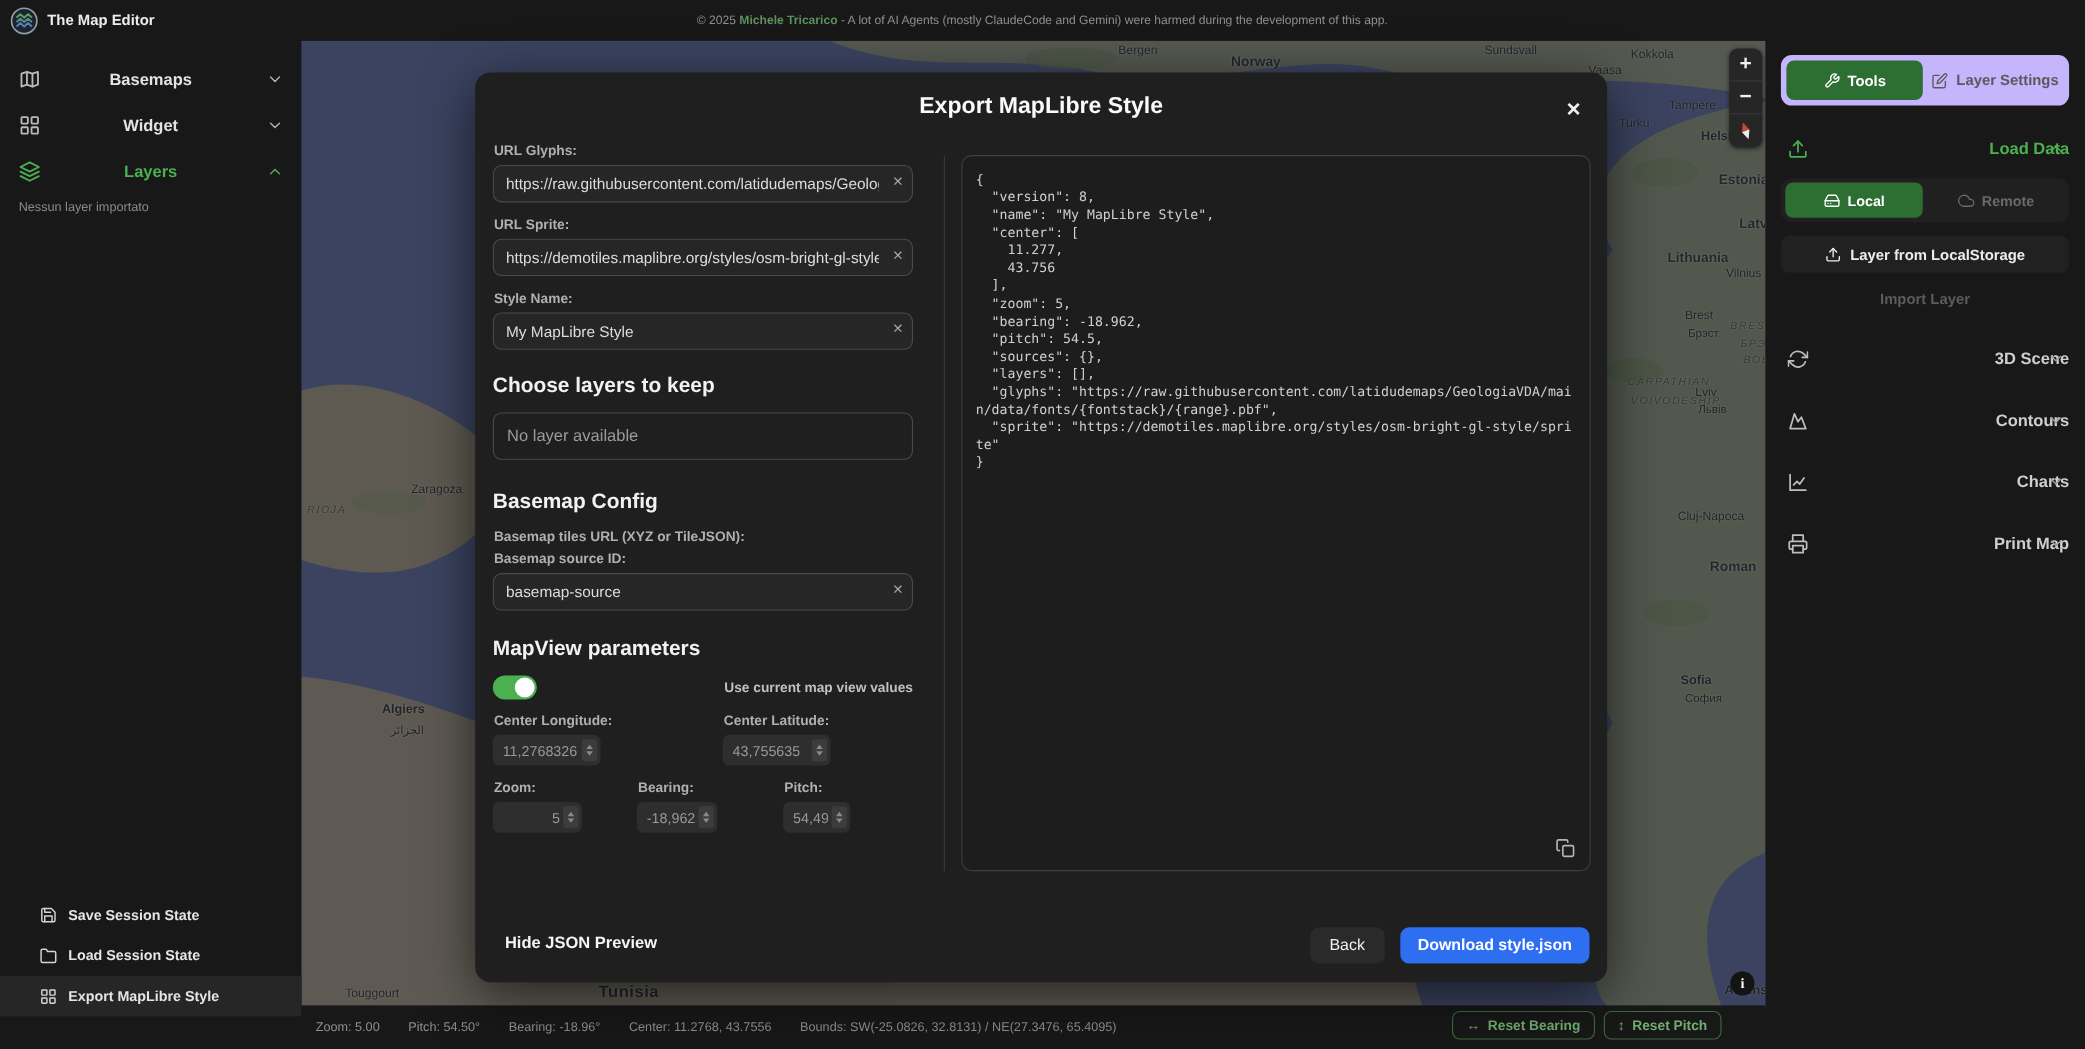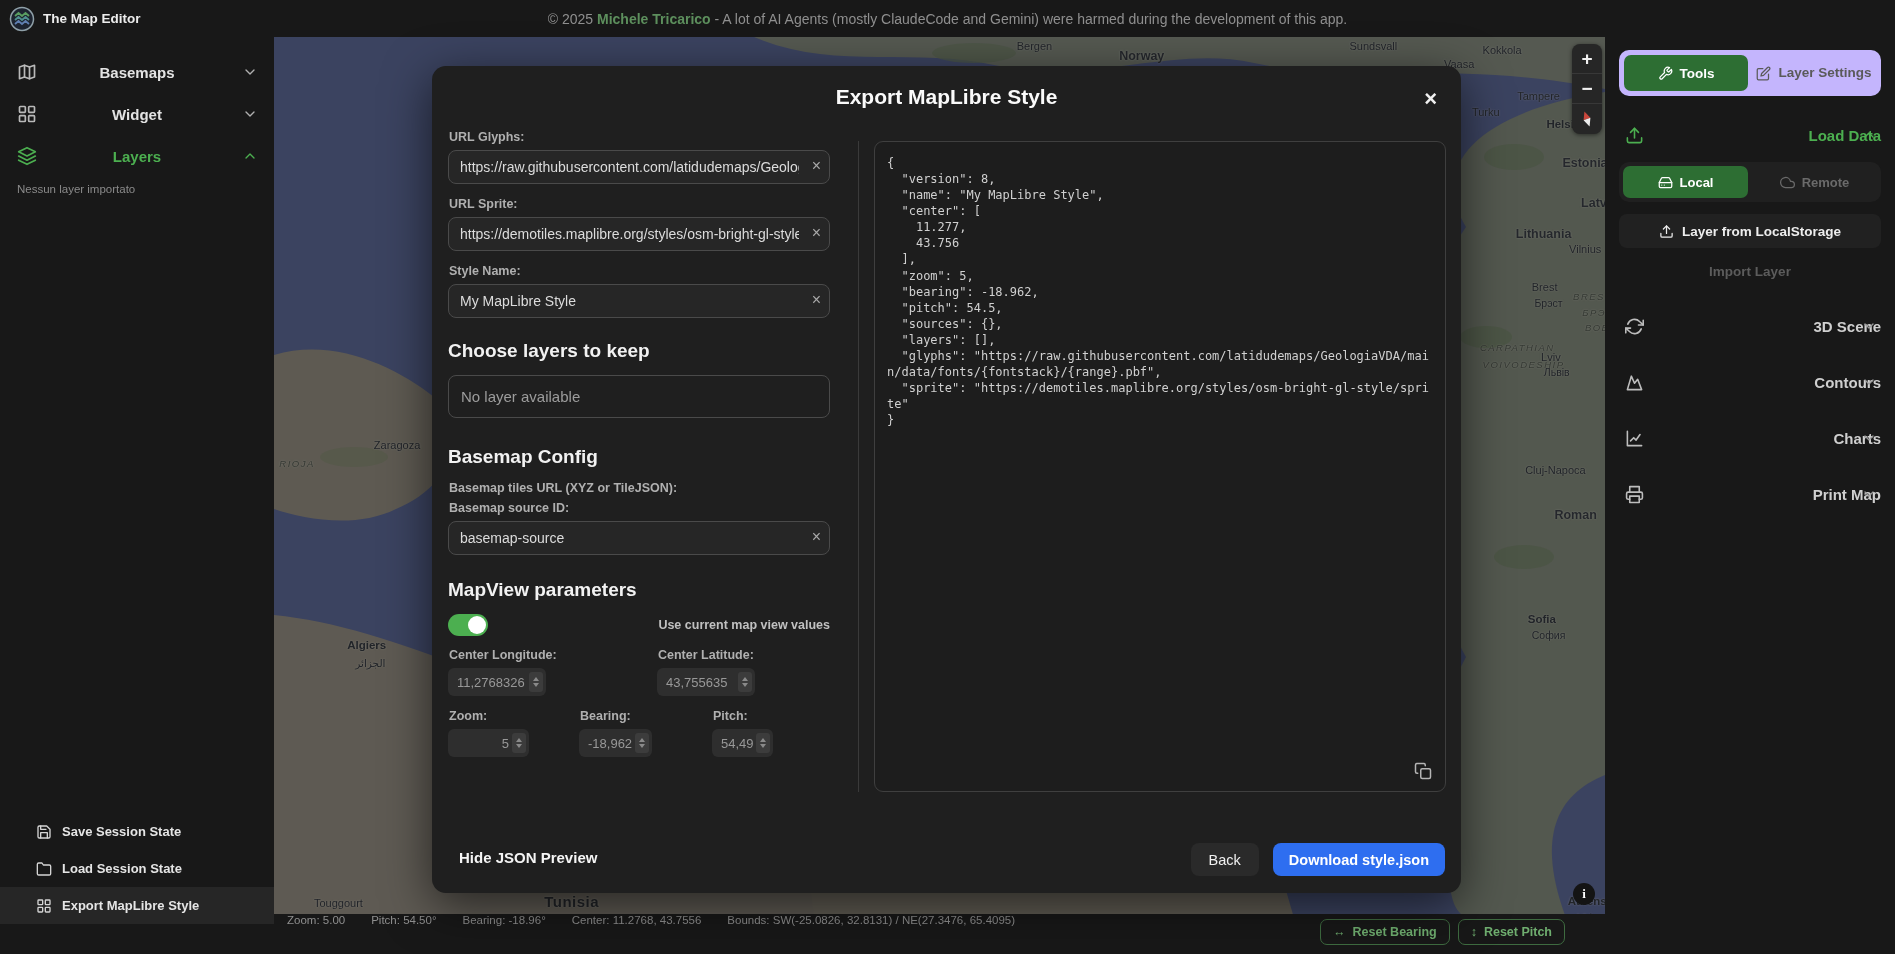--- a/index.html
+++ b/index.html
@@ -7,21 +7,21 @@
     font-family:"Liberation Sans", sans-serif; color:#e8e8e8; }
   svg.ic { display:block; fill:none; stroke:currentColor; stroke-width:2;
     stroke-linecap:round; stroke-linejoin:round; }
 
   
   .topbar { position:absolute; left:0; top:0; width:1895px; height:37px;
     background:#181818; z-index:40; display:flex; align-items:center; }
   .brand { display:flex; align-items:center; gap:8px; padding-left:9px; }
   .logo { width:26px; height:26px; }
   .app-title { font-size:13.5px; font-weight:bold; color:#ececec; }
-  .copyright { position:absolute; left:0; right:0; text-align:center; font-size:14px;
+  .copyright { position:absolute; left:0; right:0; text-align:center; font-size:11px;
     color:#8f8f8f; pointer-events:none; }
   .copyright .author { color:#5d8f5d; font-weight:bold; }
 
   
   .lsb { position:absolute; left:0; top:37px; width:274px; bottom:0; background:#181818; z-index:30; }
   .lsb-item { position:relative; height:42px; display:flex; align-items:center; cursor:pointer; }
   .lsb-item .mi { position:absolute; left:17px; width:20px; height:20px; color:#b9b9b9; }
   .lsb-item .lab { width:100%; text-align:center; font-size:15px; font-weight:bold; color:#e3e3e3; }
   .lsb-item .chev { position:absolute; right:16px; width:16px; height:16px; color:#b0b0b0; }
   .lsb-item.active .mi, .lsb-item.active .lab, .lsb-item.active .chev { color:#4caf50; }
@@ -52,21 +52,21 @@
     color:#f0f0f0; font-size:19px; font-weight:bold; cursor:pointer; border-bottom:1px solid #383838; }
   .mapctl .mbtn:last-child { border-bottom:none; }
   .compass { transform:rotate(-19deg); width:18px; height:18px; }
   .attrib { position:absolute; right:10px; bottom:13px; z-index:5; width:22px; height:22px;
     border-radius:50%; background:#141414; color:#fff; display:flex; align-items:center;
     justify-content:center; font-size:13px; font-weight:bold;
     font-family:"Liberation Serif", serif; cursor:pointer; }
 
   
   .statusbar { position:absolute; left:274px; bottom:0; width:1331px; height:40px;
-    background:#181818; z-index:35; display:flex; gap:26px;
+    background:#181818; z-index:35; display:flex; align-items:center; gap:26px;
     padding-left:13px; font-size:11.5px; color:#8f8f8f; }
   .resets { position:absolute; right:40px; top:5px; display:flex; gap:8px; }
   .reset-btn { height:26px; padding:0 12px; display:flex; align-items:center; gap:7px;
     border:1px solid #3e6b40; border-radius:7px; color:#6fae6f; font-size:12.5px;
     font-weight:bold; cursor:pointer; background:transparent; }
 
   
   .rsb { position:absolute; right:0; top:37px; width:290px; bottom:0; background:#181818;
     z-index:30; padding:13px 14px 0 14px; }
   .tabs { background:#c4b5fd; border-radius:10px; padding:5px; display:flex; gap:4px; height:46px; }

